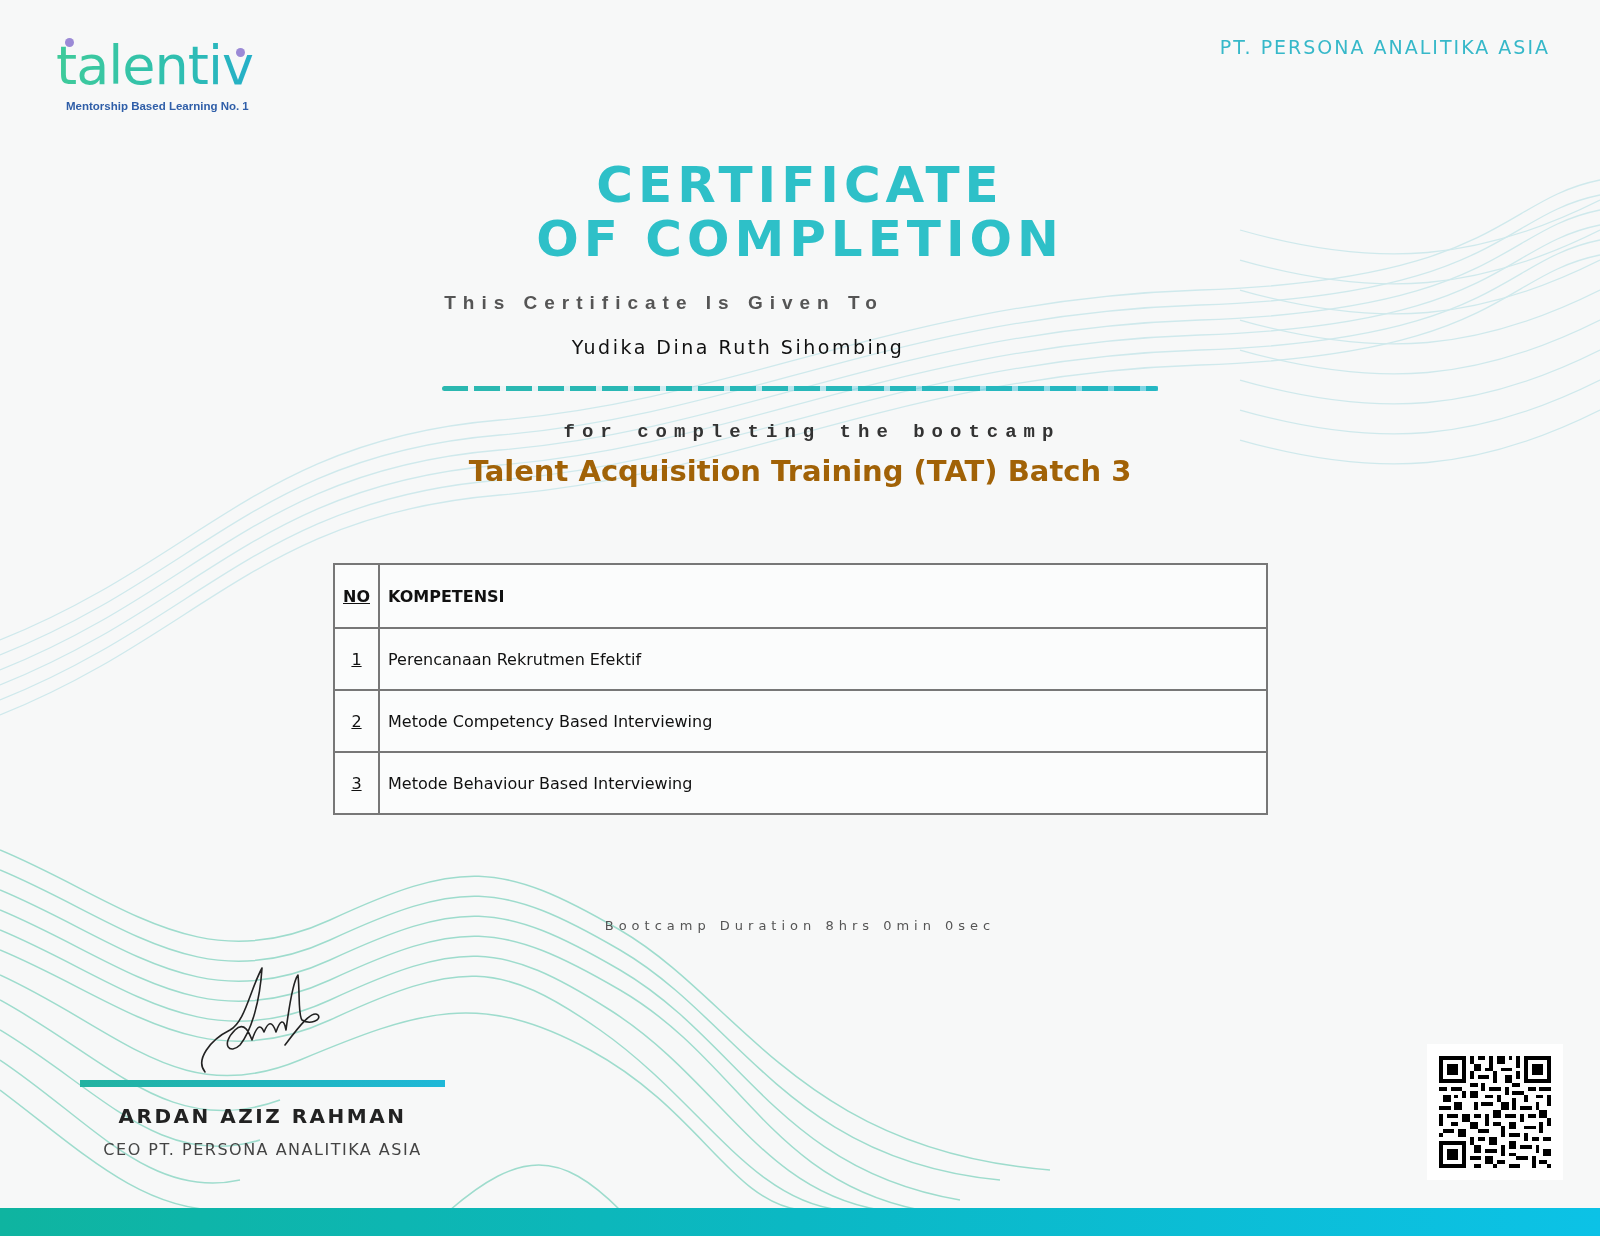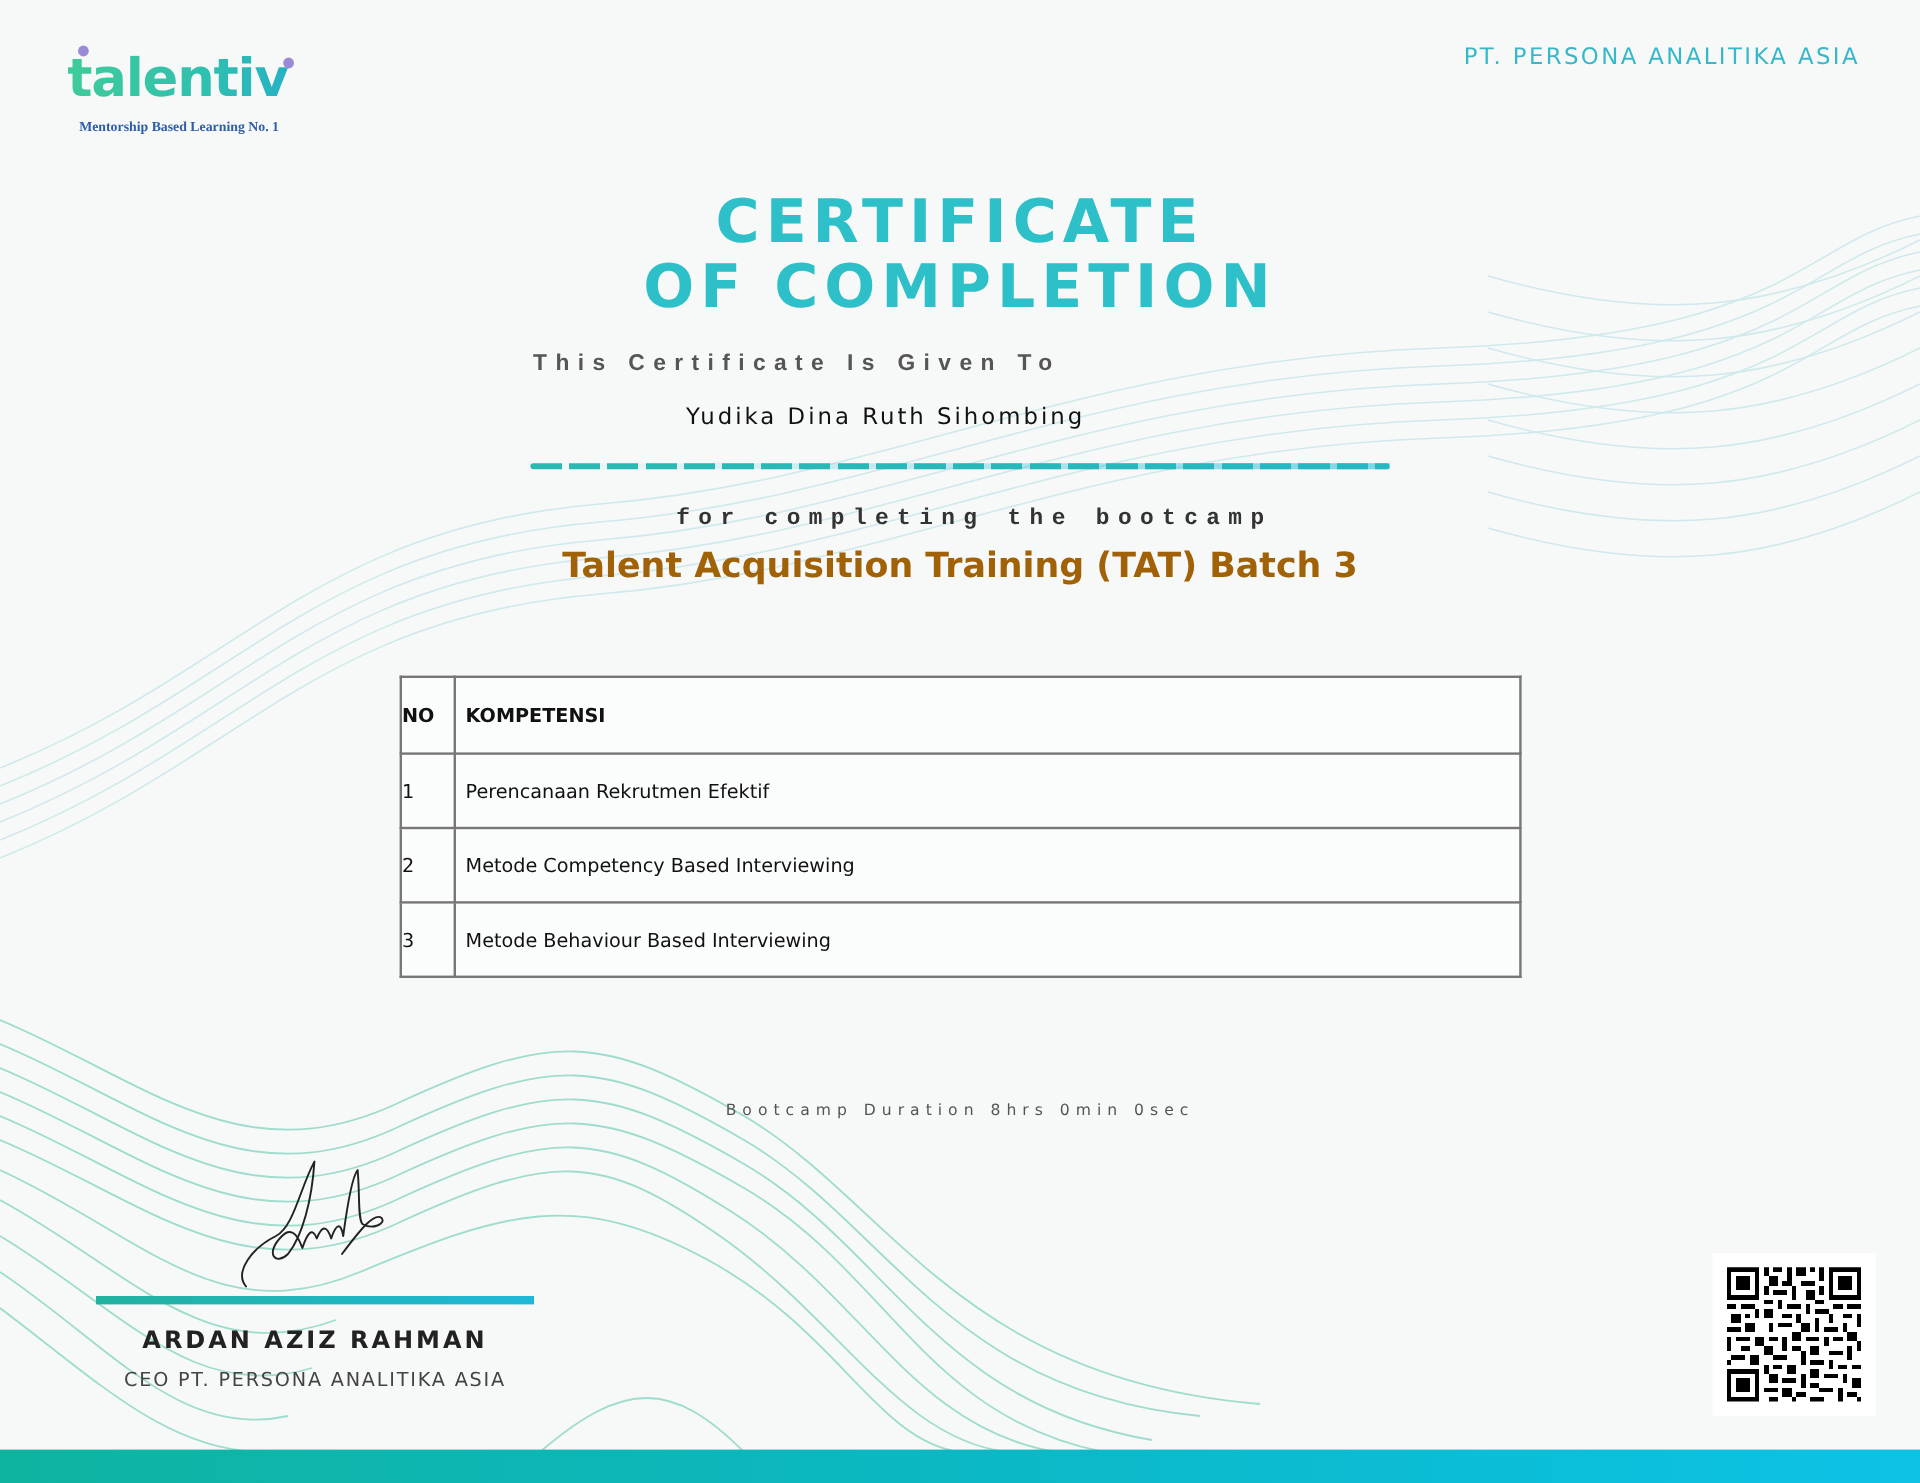--- a/index.html
+++ b/index.html
@@ -7,31 +7,31 @@
       width: 1600px; height: 1236px; position: relative; overflow: hidden;
       background: #f7f8f8;
       font-family: "Liberation Sans", sans-serif;
     }
     .bg-waves { position: absolute; left: 0; top: 0; width: 1600px; height: 1236px; z-index: 0; }
     .layer { position: absolute; z-index: 1; }
 
     
     .logo { left: 56px; top: 36px; width: 240px; }
     .logo-word {
-      font-family: "DejaVu Sans", sans-serif; font-weight: bold;
-      font-size: 44px; letter-spacing: -1px; line-height: 60px;
+      font-family: "DejaVu Sans", sans-serif; font-weight: normal;
+      font-size: 54px; letter-spacing: -1px; line-height: 60px;
       background: linear-gradient(90deg, #3fcb9a 0%, #2fbfb0 50%, #1fa6d6 100%);
       -webkit-background-clip: text; background-clip: text; color: transparent;
       position: relative;
     }
     .logo-dot { position: absolute; width: 9px; height: 9px; border-radius: 50%; background: #9b8ad6; }
     .logo-dot.d1 { left: 9px; top: 2px; }
     .logo-dot.d2 { left: 180px; top: 12px; }
     .logo-tag {
-      font-family: Liberation Serif, serif; font-weight: bold; font-size: 11.5px;
+      font-family: Liberation Sans, sans-serif; font-weight: bold; font-size: 11.5px;
       color: #2f5ea8; margin-top: 4px; margin-left: 10px; letter-spacing: 0;
     }
 
     .company-top {
       right: 50px; top: 36px; font-size: 19px; letter-spacing: 2px; color: #36b8c9;
       font-family: "DejaVu Sans", sans-serif;
     }
 
     .title-block { left: 0; width: 1600px; top: 158px; text-align: center; }
     .title-line {
@@ -69,21 +69,21 @@
     .comp-table {
       left: 333px; top: 563px; width: 935px; border-collapse: collapse;
       background: rgba(255,255,255,0.55);
     }
     .comp-table td, .comp-table th {
       border: 2.5px solid #777; font-family: "DejaVu Sans", sans-serif; color: #111;
       height: 60px; padding: 0 8px; text-align: left;
     }
     .comp-table th { font-size: 16px; font-weight: bold; height: 62px; }
     .comp-table td { font-size: 16px; }
-    .comp-table .c-no { width: 43px; padding: 0; }
+    .comp-table .c-no { width: 43px; text-align: center; padding: 0; text-decoration: underline; }
 
     .duration {
       left: 0; width: 1600px; top: 918px; text-align: center;
       font-family: "DejaVu Sans", sans-serif; font-size: 13px; letter-spacing: 5px; color: #555;
     }
 
     .signature { left: 190px; top: 960px; width: 160px; height: 120px; }
     .sig-rule {
       left: 80px; top: 1080px; width: 365px; height: 7px;
       background: linear-gradient(90deg, #22b2a0 0%, #1fb8d8 100%);

